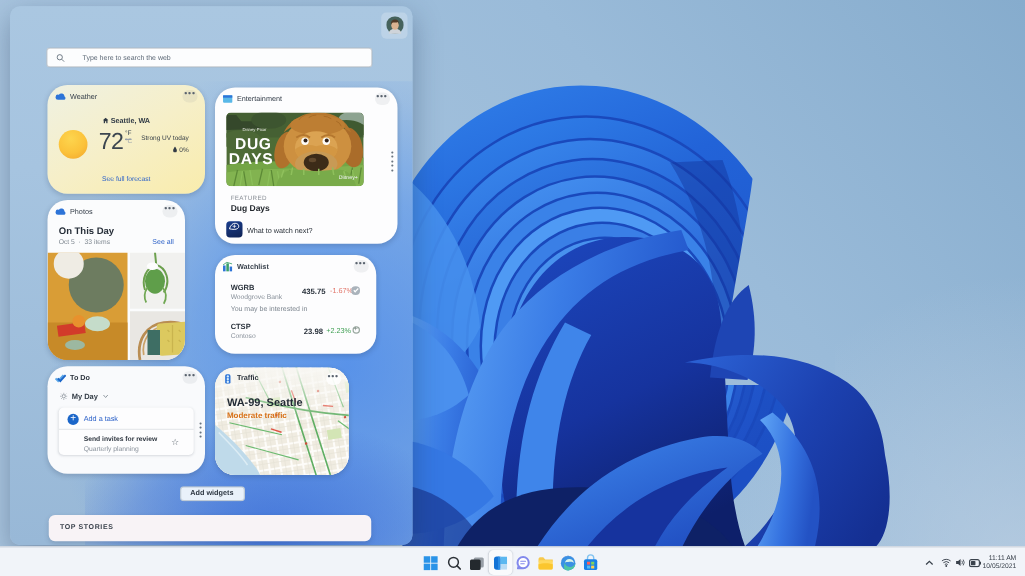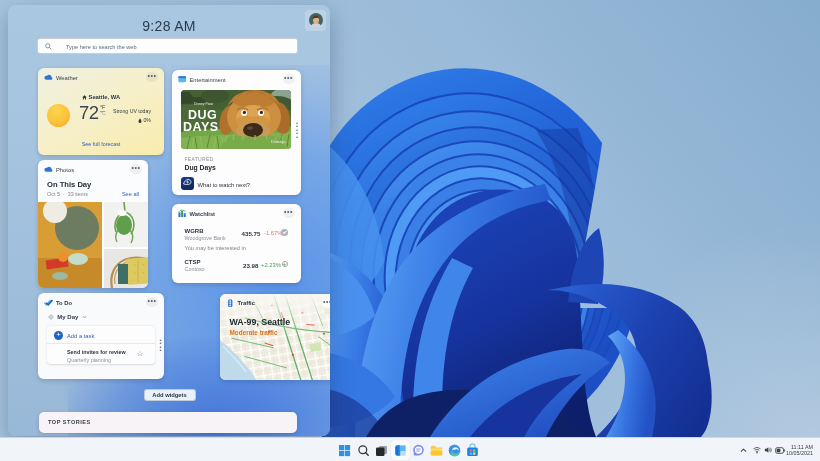--- a/index.html
+++ b/index.html
@@ -12,21 +12,21 @@
 #panelglow1 { position:absolute; left:-10px; top:60px; width:342px; height:380px;
   background:radial-gradient(ellipse 300px 330px at 82% 60%, rgba(62,130,238,0.72) 0%, rgba(72,138,238,0.5) 42%, rgba(95,150,232,0.18) 66%, rgba(110,160,230,0) 80%); }
 #panelglow2 { position:absolute; left:60px; top:330px; width:262px; height:101px;
   background:radial-gradient(ellipse 220px 130px at 55% 95%, rgba(42,92,212,0.65) 0%, rgba(60,110,220,0.35) 50%, rgba(90,140,225,0) 75%); }
 #time { position:absolute; left:0; top:13px; width:322px; text-align:center; font-size:14px; color:#2b3c4e; letter-spacing:0.3px; }
 #avatarchip { position:absolute; left:297px; top:5px; width:21px; height:21px; border-radius:4px; background:rgba(255,255,255,0.22); }
 #avatar { position:absolute; left:3.5px; top:3px; width:14px; height:14px; }
 #search { position:absolute; left:29px; top:33px; width:261px; height:15.5px; background:#fcfdfe; border:0.5px solid rgba(100,115,130,0.35); border-radius:3px; }
 #search .mag { position:absolute; left:7px; top:4px; width:7px; height:7px; }
 #search .ph { position:absolute; left:28px; top:4.5px; font-size:5.6px; color:#5f6b78; }
-.card { position:absolute; border-radius:6px; background:#fdfdfe; box-shadow:0 1.5px 4px rgba(40,60,90,0.22); overflow:hidden;padding-left:17px; }
+.card { position:absolute; border-radius:16px; background:#fdfdfe; box-shadow:0 1.5px 4px rgba(40,60,90,0.22); overflow:hidden;padding-left:17px; }
 .wicon { position:absolute; left:6px; top:5px; width:8.5px; height:8.5px; }
 .wtitle { position:absolute; left:18px; top:6.5px; font-size:5.8px; color:#39424d; }
 .dots { position:absolute; right:6px; top:4px; width:12px; height:10px; border-radius:5px; background:rgba(120,130,140,0.10); color:#5a636e; font-size:7px; letter-spacing:0.6px; text-align:center; line-height:8px; }
 
 
 #weather { left:30px; top:63px; width:126px; height:87px; background:linear-gradient(150deg,#eff1e2 0%,#f6efc8 50%,#f9ecac 100%); }
 #weather .loc { position:absolute; left:0; top:26px; width:100%; text-align:center; font-size:5.8px; color:#2f3944; font-weight:bold; }
 #weather .sun { position:absolute; left:9px; top:36px; width:23px; height:23px; border-radius:50%; background:radial-gradient(circle at 42% 30%, #fdd54e 0%, #fbc23a 55%, #f2a32b 100%); }
 #weather .temp { position:absolute; left:41px; top:34px; font-size:18.5px; color:#3c4650; letter-spacing:-0.5px; }
 #weather .fc { position:absolute; left:62px; top:37px; font-size:5.2px; color:#3c4650; line-height:5.8px; }
@@ -48,42 +48,42 @@
 #todo .inner { position:absolute; left:9px; top:33px; width:108px; height:38px; background:#fdfdfe; border-radius:4px; box-shadow:0 0.5px 2px rgba(60,70,90,0.18); }
 #todo .addrow { position:absolute; left:0; top:0; width:100%; height:18px; border-bottom:0.5px solid #e7e9ec; }
 #todo .plus { position:absolute; left:7px; top:5px; width:9px; height:9px; border-radius:50%; background:#1b66c9; color:#fff; font-size:8px; line-height:8.5px; text-align:center; }
 #todo .addtxt { position:absolute; left:20px; top:7px; font-size:5.8px; color:#2d62c8; }
 #todo .t1 { position:absolute; left:20px; top:23px; font-size:5.4px; color:#2b333d; font-weight:bold; }
 #todo .t2 { position:absolute; left:20px; top:30.5px; font-size:5.4px; color:#8a929b; }
 #todo .star { position:absolute; left:90px; top:23.5px; font-size:7px; color:#555e68; }
 .cdots { position:absolute; right:2.5px; color:#6a7580; font-size:6px; line-height:3.4px; letter-spacing:0; }
 
 
-#ent { left:163.5px; top:65px; width:129px; height:125px; background:#fdfdfe;text-decoration:underline; }
+#ent { left:163.5px; top:65px; width:146px; height:125px; background:#fdfdfe;text-decoration:underline; }
 #ent .poster { position:absolute; left:9px; top:20px; width:110px; height:59px; border-radius:4px; overflow:hidden; }
 #ent .feat { position:absolute; left:13px; top:86px; font-size:5px; color:#8a8f96; letter-spacing:0.3px; }
 #ent .name { position:absolute; left:13px; top:93.5px; font-size:6.8px; color:#23282e; font-weight:bold; }
 #ent .dplus { position:absolute; left:9px; top:107px; width:13px; height:13px; border-radius:3px; background:linear-gradient(160deg,#1a3e8e,#0f2254); color:#fff; font-size:6px; text-align:center; line-height:12.5px; }
 #ent .watch { position:absolute; left:26px; top:111.5px; font-size:5.8px; color:#2b323a; }
 
 
 #watch { left:163.5px; top:199px; width:129px; height:79px; background:#fdfdfe; }
 #watch .sym { position:absolute; left:13px; font-weight:bold; font-size:6px; color:#2b333d; }
 #watch .co { position:absolute; left:13px; font-size:5.4px; color:#8a929b; }
 #watch .p1 { position:absolute; left:70px; top:25.5px; font-size:6.2px; color:#2b333d; font-weight:bold; }
 #watch .c1 { position:absolute; left:92.5px; top:26px; font-size:5.8px; color:#e2766a; }
 #watch .b1 { position:absolute; left:109.5px; top:25px; width:6.6px; height:6.6px; border-radius:50%; background:#aab3bb; }
 #watch .b1::after { content:""; position:absolute; left:1.6px; top:2.2px; width:2.6px; height:1.3px; border-left:0.8px solid #fff; border-bottom:0.8px solid #fff; transform:rotate(-45deg); }
 #watch .mid { position:absolute; left:13px; top:41px; font-size:5.6px; color:#7d868f; }
 #watch .p2 { position:absolute; left:71.5px; top:57.5px; font-size:6.2px; color:#2b333d; font-weight:bold; }
 #watch .c2 { position:absolute; left:89.5px; top:58px; font-size:5.8px; color:#3f9f52; }
 #watch .b2 { position:absolute; left:110px; top:57px; width:6.2px; height:6.2px; border-radius:50%; border:0.5px solid #9aa8a0; color:#6f7f76; font-size:6px; line-height:5.8px; text-align:center; }
 
 
-#traffic { left:163.5px; top:288.8px; width:120px; height:86px;margin-left:48px; }
+#traffic { left:163.5px; top:288.8px; width:107px; height:86px; }
 #traffic .big { position:absolute; left:10px; top:23.5px; font-size:8.8px; color:#1f2833; font-weight:bold; }
 #traffic .mod { position:absolute; left:10px; top:35px; font-size:6.4px; color:#d8721a; font-weight:bold; }
 #traffic .wtitle { color:#2b333d; font-weight:bold; }
 
 #addw { position:absolute; left:135.5px; top:383.5px; width:52px; height:12px; background:#e9f1fa; border-radius:3px; border:0.5px solid rgba(150,165,180,0.5); text-align:center; font-size:5.8px; line-height:11px; color:#2b3540; font-weight:bold; }
 #topstories { position:absolute; left:31px; top:406.5px; width:258px; height:21.5px; border-radius:5px; background:#f8f3f6; box-shadow:0 1.5px 4px rgba(40,60,90,0.22); }
 #topstories span { position:absolute; left:9px; top:7px; font-size:5.6px; letter-spacing:0.5px; color:#3a424c; font-weight:bold; }
 
 
 #taskbar { position:absolute; left:0; top:437px; width:820px; height:24px; background:#f1f4f9; border-top:0.5px solid rgba(200,208,218,0.8); }
@@ -199,21 +199,20 @@
   <path d="M568,302 C572,264 582,240 599,228 C606,256 605,280 598,304 Z" fill="#1e45b4"></path>
 
   <path d="M548,290 C600,278 646,284 678,306 C698,320 706,342 708,364 C716,402 710,428 701,437 L596,437 C638,398 648,350 624,322 C606,302 574,290 548,290 Z" fill="url(#rpet)"></path>
 
   <path d="M618,330 C652,358 662,394 652,437 L606,437 C630,398 632,360 608,336 Z" fill="url(#rblade)"></path>
 </svg>
 
 <div id="panel">
   <div id="panelglow1"></div>
   <div id="panelglow2"></div>
-  <div id="time">9:28 AM</div>
   <div id="avatarchip">
         <svg id="avatar" viewBox="0 0 14 14">
     <circle cx="7" cy="7" r="7" fill="#45625c"></circle>
     <ellipse cx="7" cy="13.5" rx="5" ry="3.5" fill="#cfd4da"></ellipse>
     <ellipse cx="7" cy="7.2" rx="3" ry="3.6" fill="#d9b290"></ellipse>
     <path d="M3.8,6.6 C3.6,3.8 5,2.6 7,2.6 C9,2.6 10.4,3.8 10.2,6.6 C10.1,5.4 9.6,4.6 9.2,4.5 C8.4,5 7.6,5.2 6.6,5 C5.4,4.8 4.6,5.2 4.2,6 C4,6.2 3.9,6.4 3.8,6.6 Z" fill="#503a28"></path>
   </svg>
       </div>
   <div id="search">
     <svg class="mag" viewBox="0 0 10 10">

